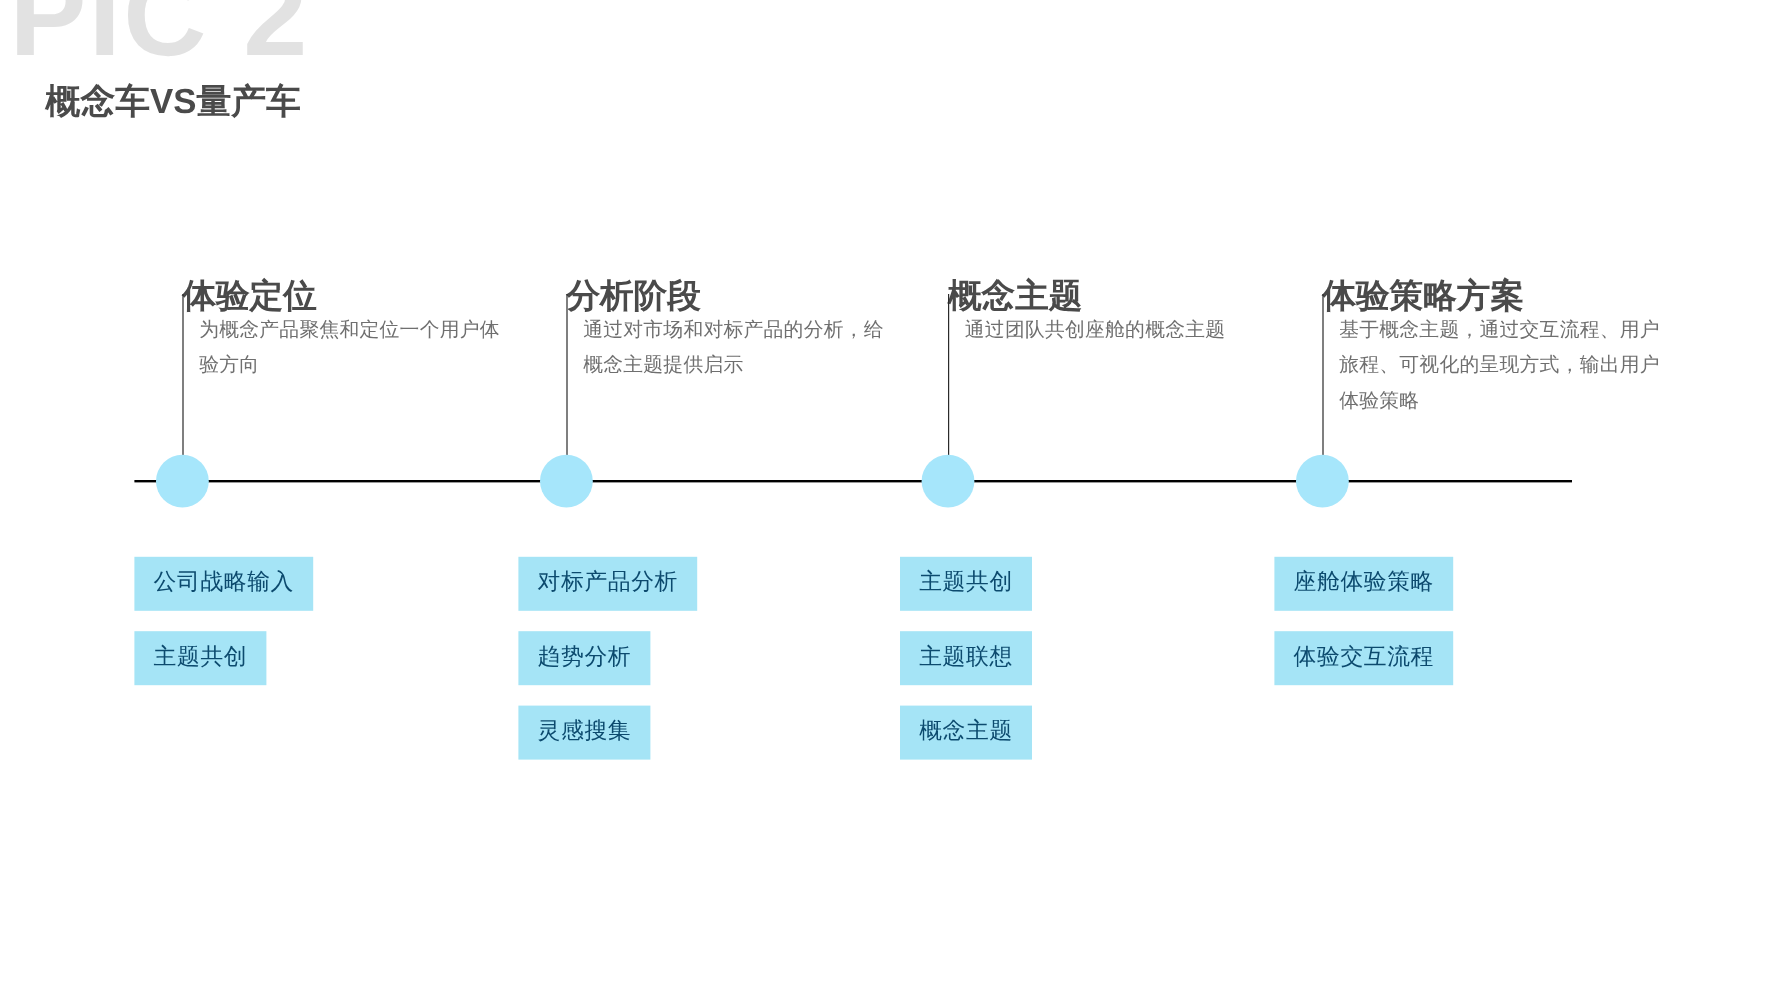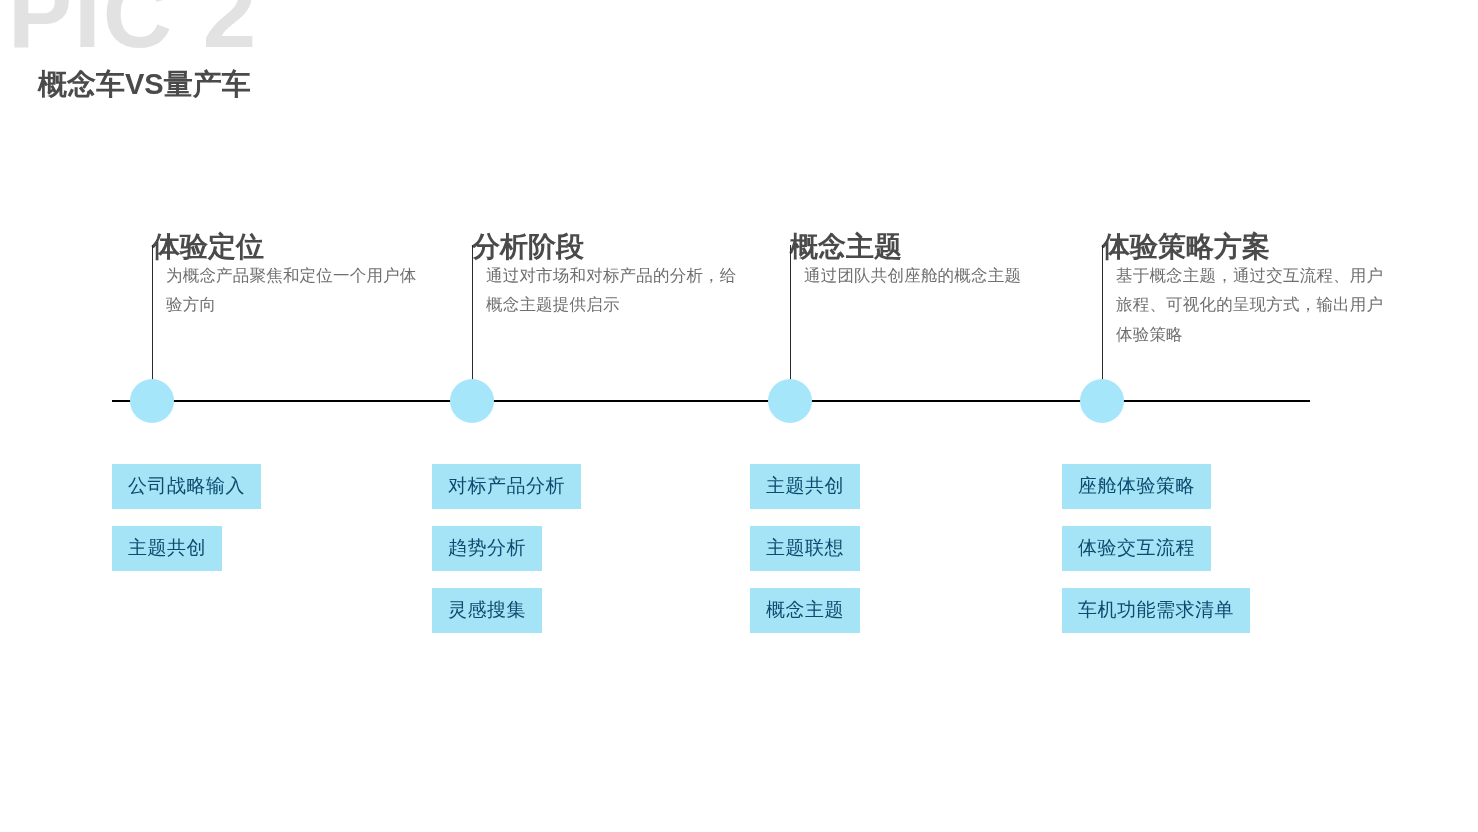--- a/index.html
+++ b/index.html
@@ -179,18 +179,17 @@
     </div>
 
     <div class="col col-3">
       <div class="col-head">体验策略方案</div>
       <div class="col-stem"></div>
       <div class="col-desc">基于概念主题，通过交互流程、用户旅程、可视化的呈现方式，输出用户体验策略</div>
       <div class="col-dot"></div>
       <div class="col-tags">
         <div class="tag">座舱体验策略</div>
         <div class="tag">体验交互流程</div>
-        <div class="tag">车机功能需求清单</div>
       </div>
     </div>
 
   </div>
 </div>
 
 </body></html>

